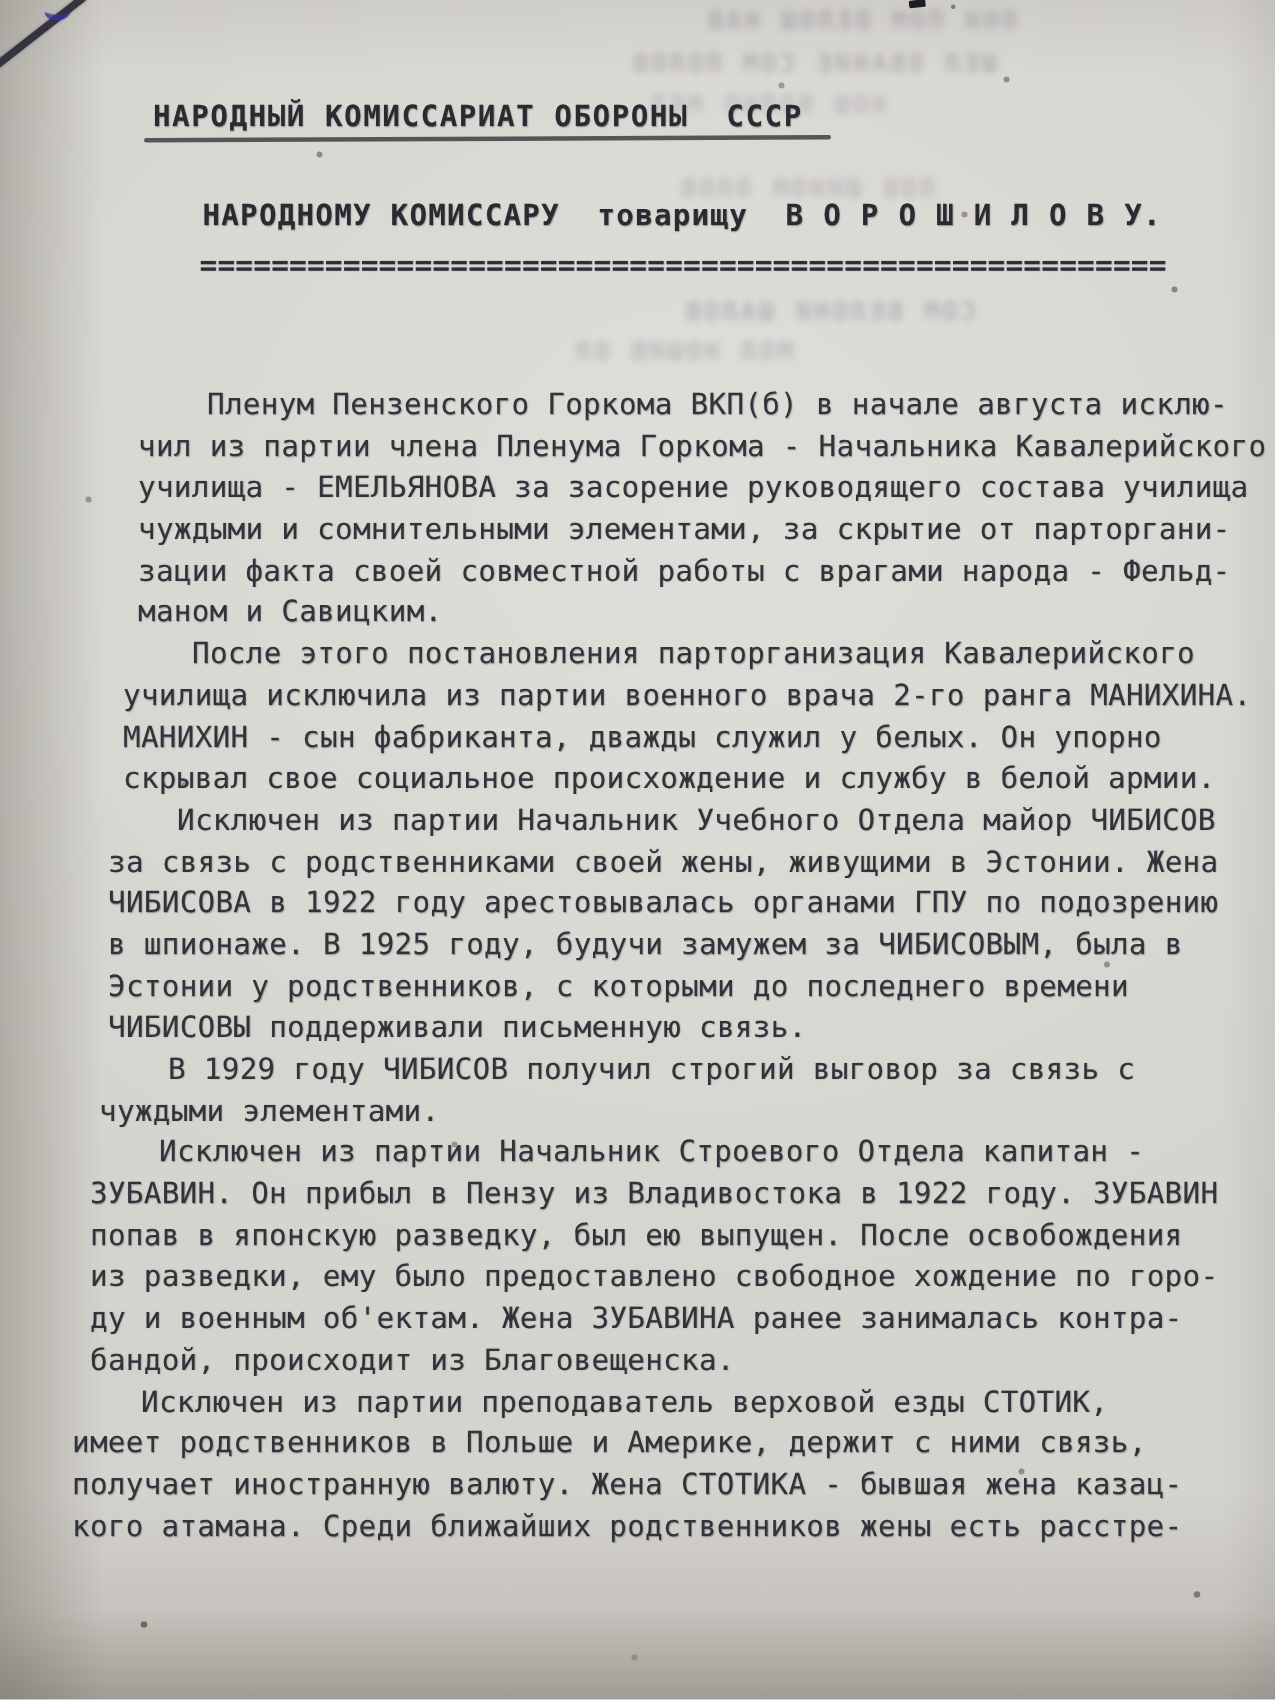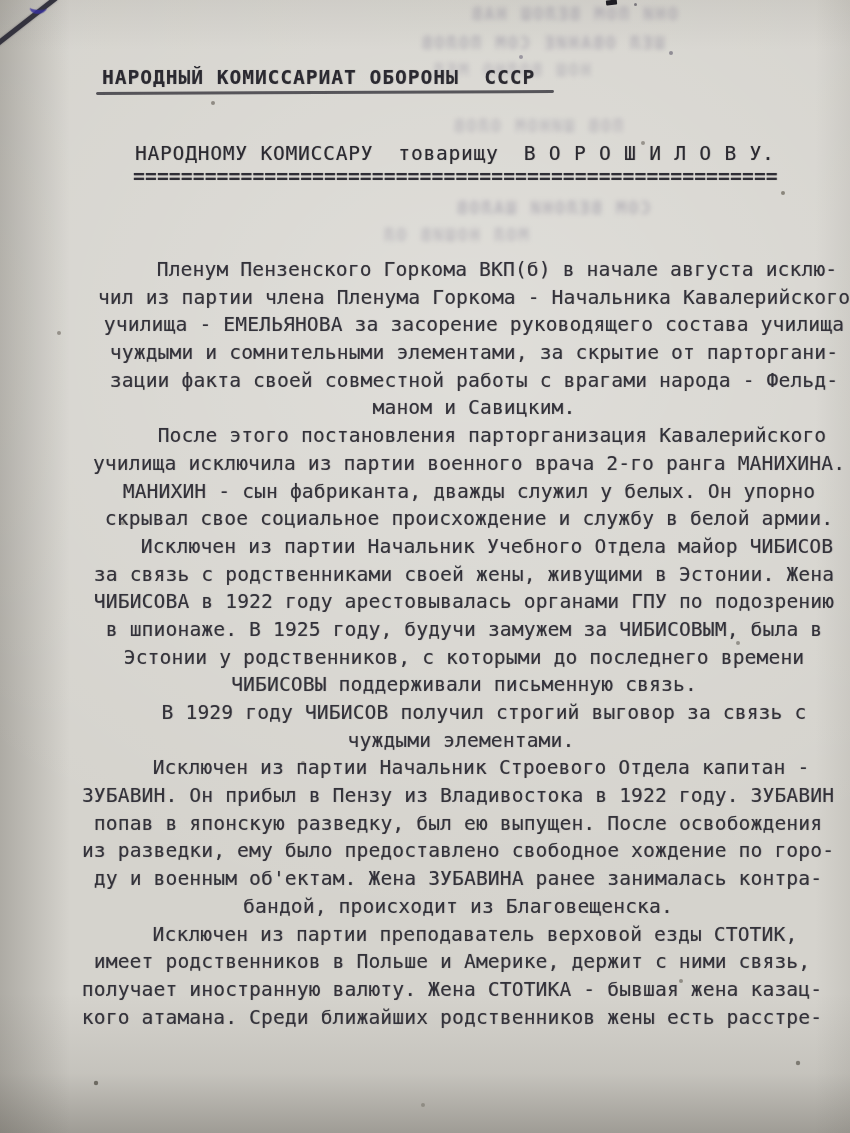--- a/index.html
+++ b/index.html
@@ -15,33 +15,32 @@
       linear-gradient(90deg, rgba(90,86,78,0.32), rgba(90,86,78,0) 70px),
       linear-gradient(270deg, rgba(90,86,78,0.10), rgba(90,86,78,0) 35px),
       linear-gradient(0deg, rgba(84,80,72,0.42), rgba(84,80,72,0.12) 60px, rgba(84,80,72,0) 140px),
       linear-gradient(180deg, rgba(125,121,113,0.12), rgba(125,121,113,0) 50px);
   }
   
   .type{
     color:#33323a;
     text-shadow:0.4px 0.4px 0.9px rgba(46,45,52,0.45);
     white-space:pre;
-    text-align:center;
   }
   .doc-header{
     position:absolute;left:102px;top:66px;
     font-size:19.5px;font-weight:bold;letter-spacing:1px;color:#2b2a31;
   }
   .header-underline{
     position:absolute;left:96px;top:91px;width:458px;height:3px;
     background:#34333b;opacity:.8;transform:rotate(-0.25deg);border-radius:2px;
   }
   .salutation{
-    position:absolute;left:135px;top:142px;
-    font-size:19.5px;font-weight:normal;letter-spacing:0.8px;color:#2b2a31;
+    position:absolute;left:135px;top:132px;
+    font-size:19.5px;font-weight:bold;letter-spacing:0.8px;color:#2b2a31;
   }
   .salutation-rule{
     position:absolute;left:133px;top:165px;
     font-size:19.5px;font-weight:bold;letter-spacing:0.2px;color:#2f2e36;
   }
   .body-text{
     position:absolute;left:56px;top:256px;width:800px;
     font-size:19.5px;letter-spacing:0.2px;
   }
   .line{height:27.7px;line-height:27.7px;}

